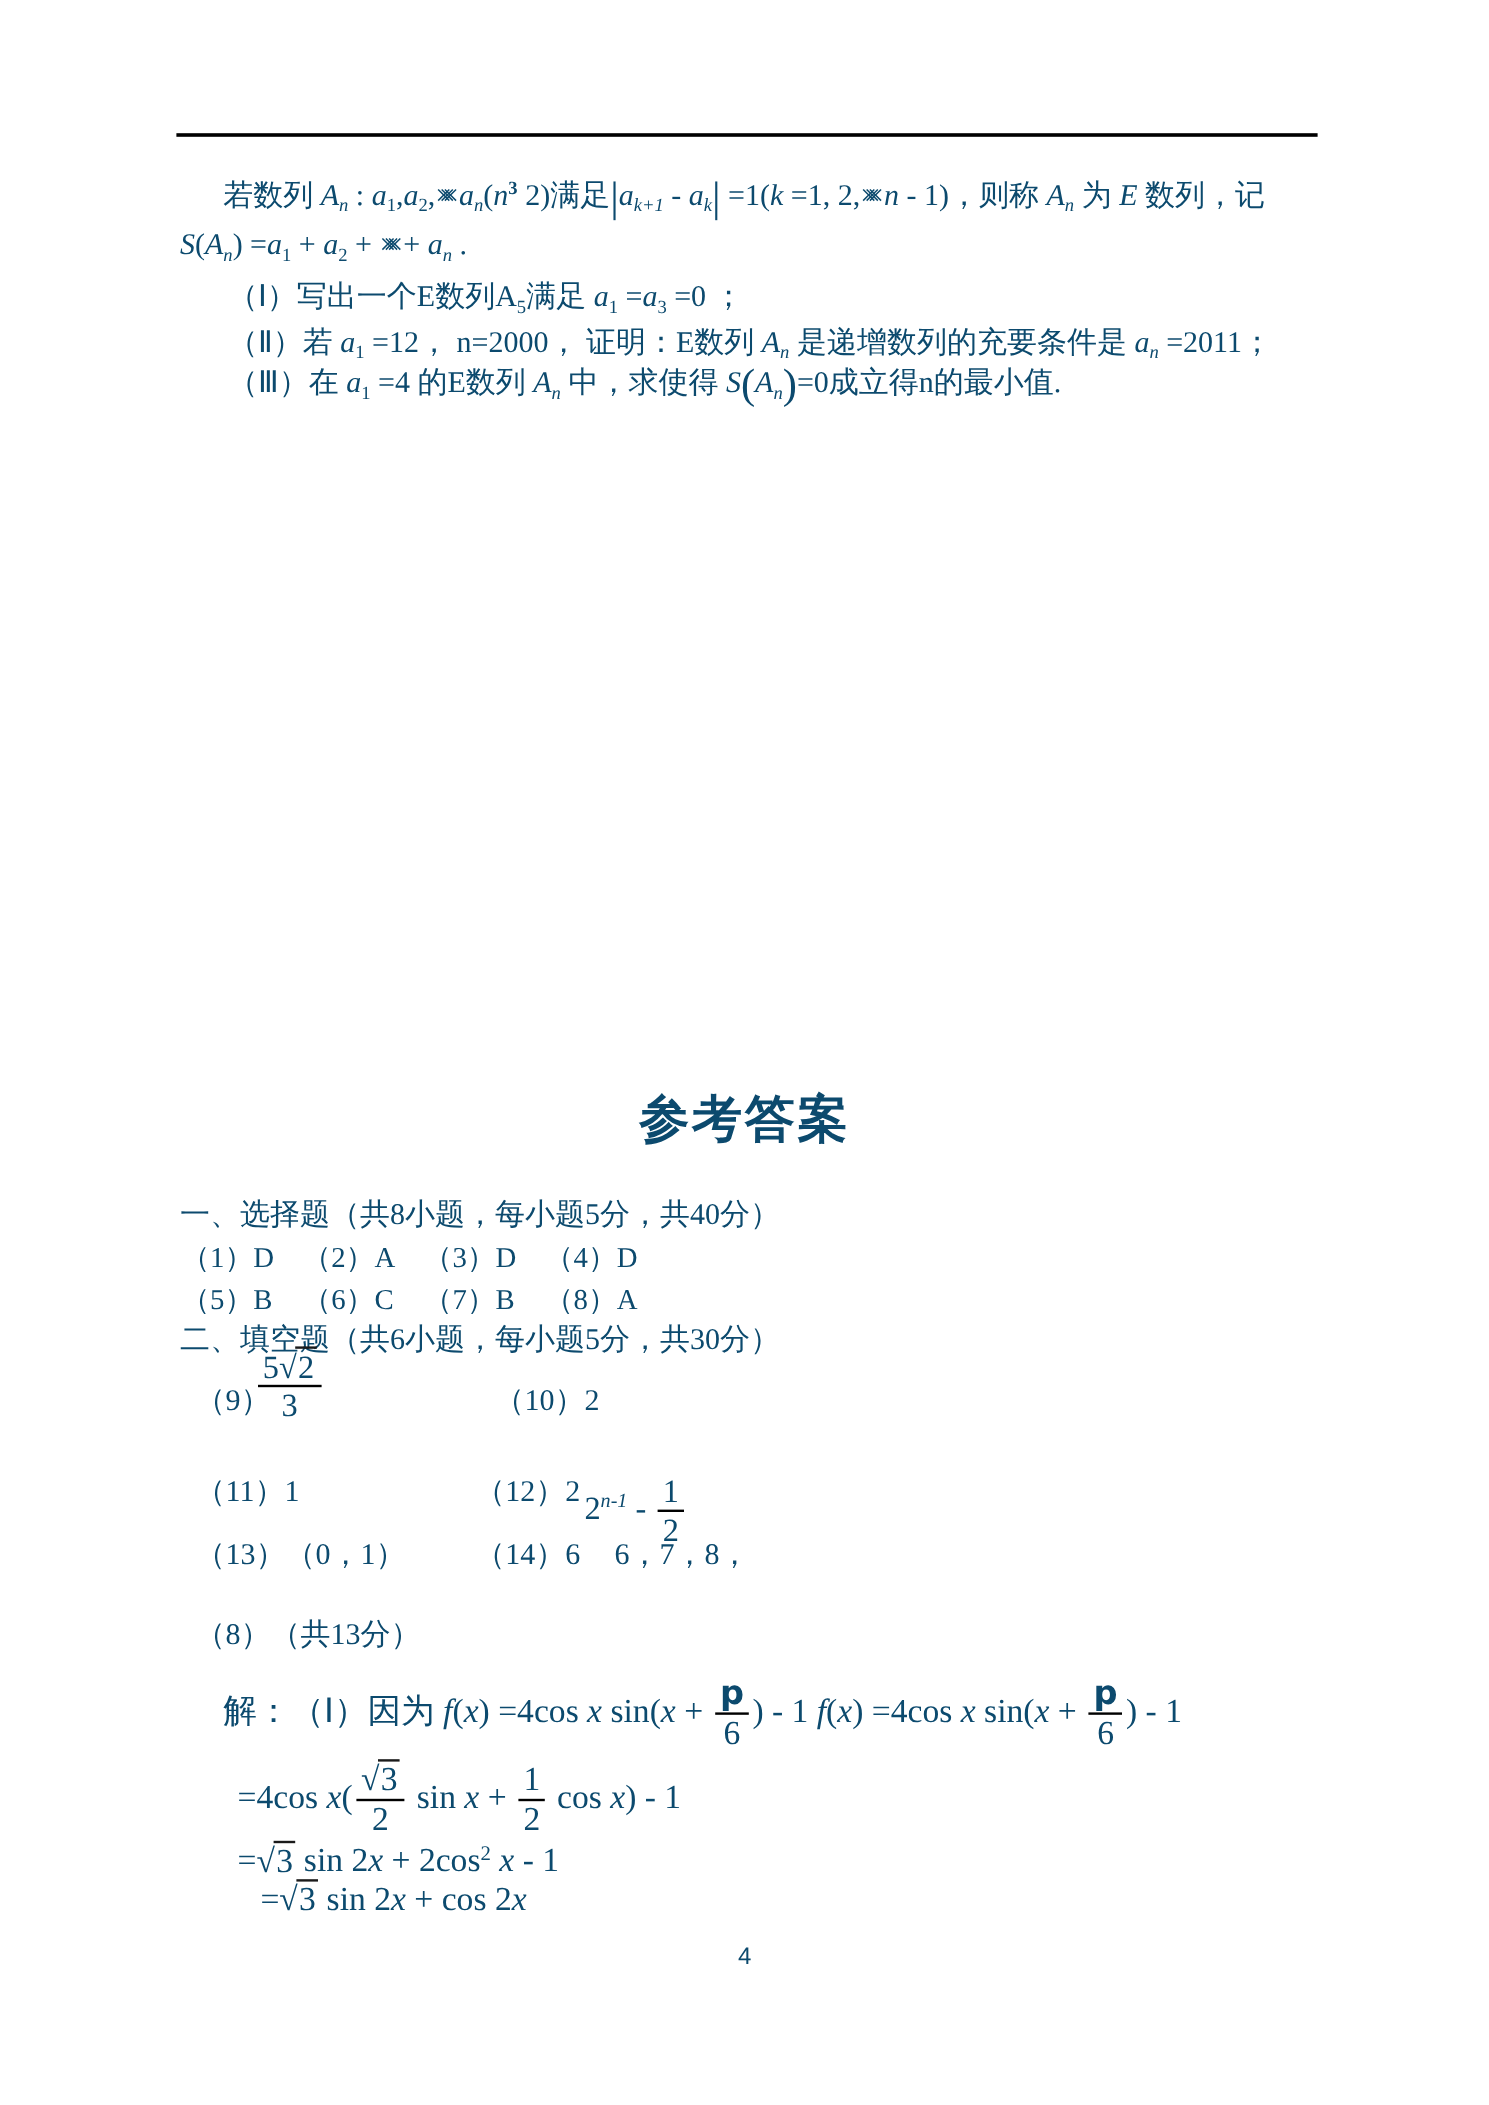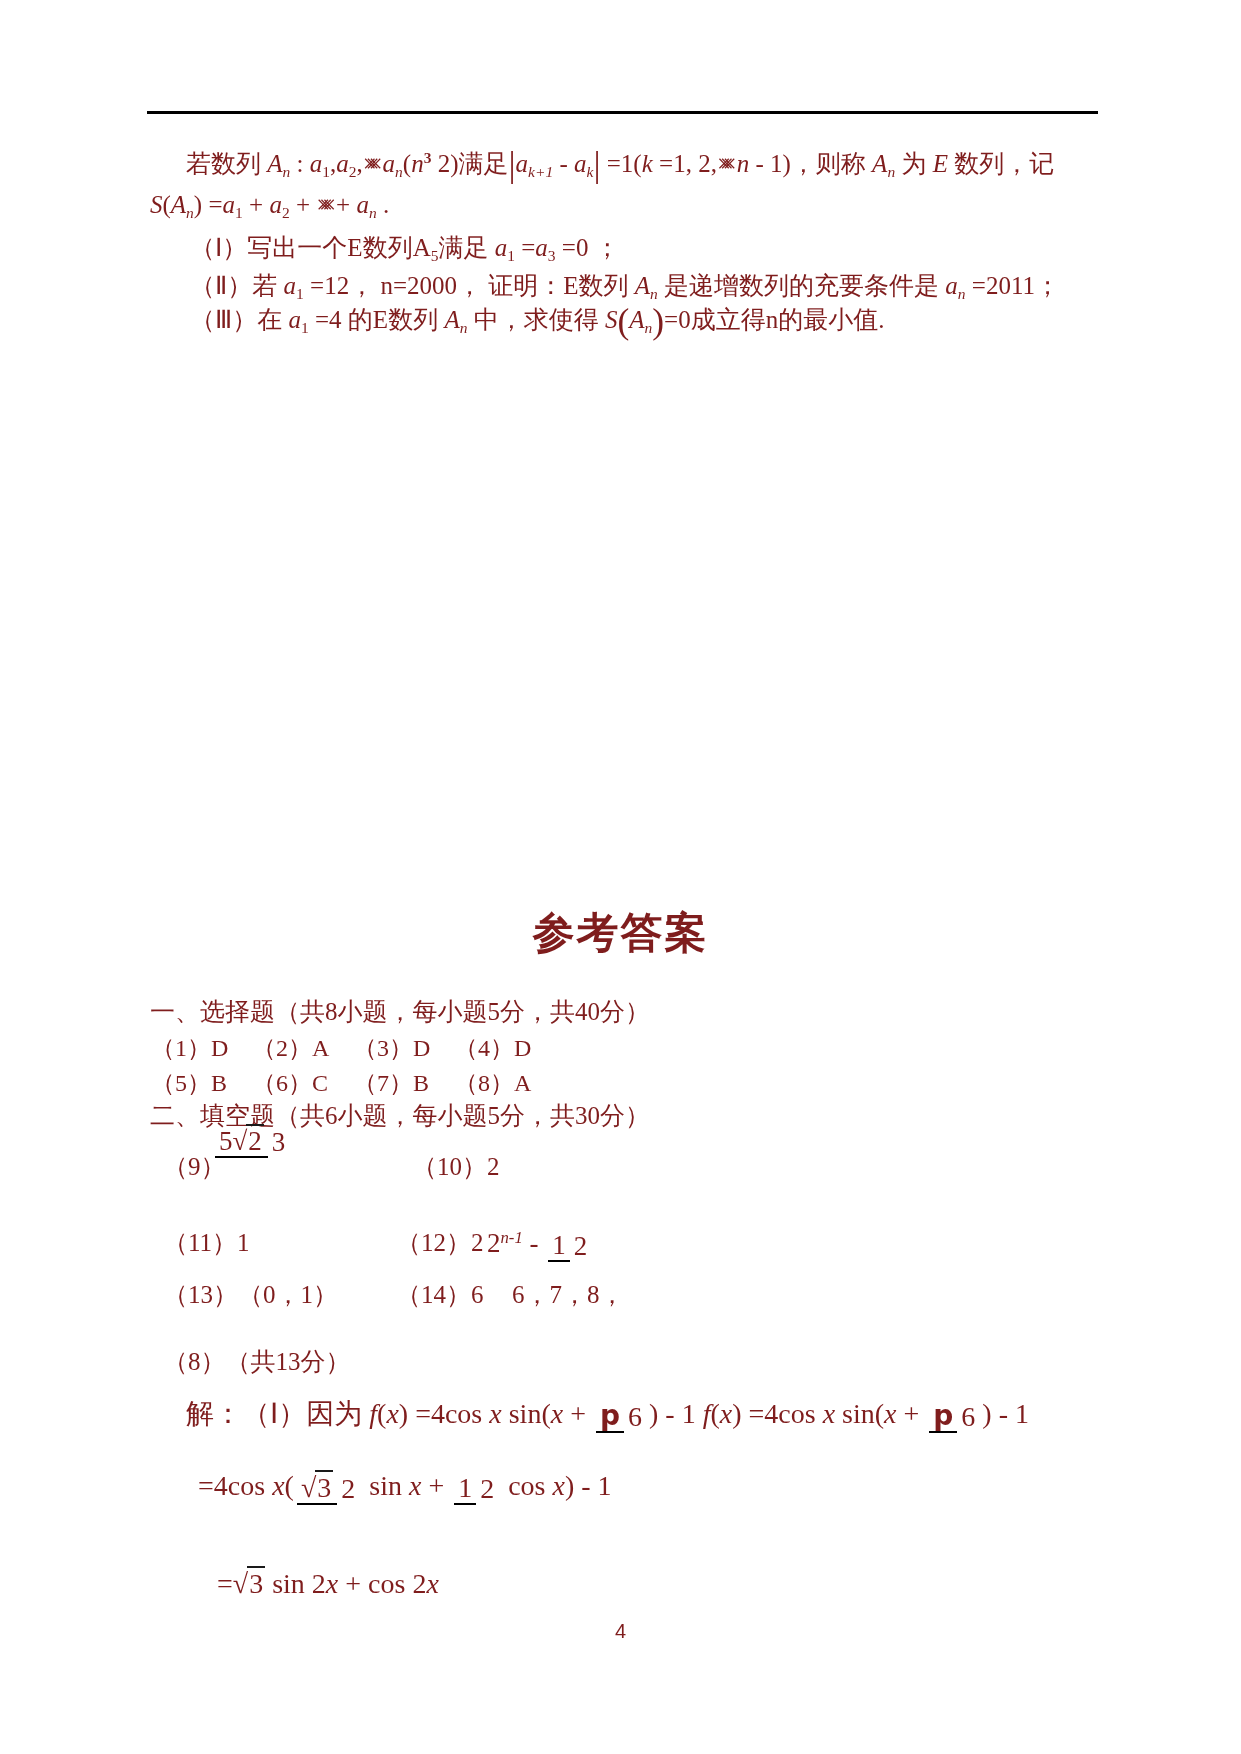--- a/index.html
+++ b/index.html
@@ -1,21 +1,21 @@
 <!DOCTYPE html>
 <html><head>
 <meta charset="utf-8">
 <style>
   html,body{margin:0;padding:0;background:#e8e8e8;}
   .page{
     position:relative;
     width:1241px;height:1754px;
     margin:0 auto;
     background:#ffffff;
-    color:#7f1d1d;
+    color:#0c4a6e;
     font-family:"Liberation Serif", serif;
     overflow:hidden;
   }
   .rule{position:absolute;left:147px;top:111px;width:951px;height:3px;background:#000;}
   .abs{position:absolute;}
   .probline{left:150px;width:965px;font-size:25px;line-height:44px;white-space:nowrap;}
   .indent1{padding-left:36px;}
   .indent2{padding-left:40px;}
   .heading{left:0;top:905px;width:100%;text-align:center;
            font-family:"Liberation Sans", sans-serif;
@@ -32,21 +32,21 @@
   .m-v{font-style:italic;font-family:"Liberation Serif",serif;}
   .m-t{font-family:"Liberation Serif",serif;}
   .m-c{font-style:normal;}
   .m-sub{font-size:0.62em;vertical-align:-0.35em;font-family:"Liberation Serif",serif;}
   .m-sup{font-size:0.62em;vertical-align:0.55em;font-family:"Liberation Serif",serif;}
   .it{font-style:italic;}
   .bold{font-weight:bold;}
   .m-dots{font-family:"Liberation Serif",serif;letter-spacing:-0.45em;padding-right:0.45em;}
   .m-pi{font-family:"DejaVu Sans",sans-serif;font-weight:bold;line-height:0.9;}
   .m-big{font-size:1.42em;font-weight:300;vertical-align:-0.14em;font-family:"Liberation Serif",serif;}
-  .frac{display:inline-flex;flex-direction:row;align-items:center;
+  .frac{display:inline-flex;flex-direction:column;align-items:center;
         vertical-align:middle;margin:0 3px;line-height:1.12;text-align:center;}
   .fnum{border-bottom:2px solid #000;padding:0 4px;display:block;}
   .fden{padding:0 4px;display:block;}
   .rad{white-space:nowrap;display:inline;}
   .rad-sign{font-family:"Liberation Serif",serif;margin-right:-1px;}
   .rad-body{border-top:2px solid #1a1a1a;padding:0 2px;font-style:normal;
             font-family:"Liberation Serif",serif;}
   .bigfrac{font-size:27px;}
 </style>
 </head>
@@ -107,17 +107,18 @@
         <span class="fnum"><span class="m-pi">p</span></span>
         <span class="fden"><span class="m-t">6</span></span>
       </span><span class="m-t">) - 1</span></div>
   <div class="abs mathline" style="left:198px;top:1468px;"><span class="m-t">=4cos </span><span class="m-v">x</span><span class="m-t">(</span><span class="frac">
         <span class="fnum"><span class="rad"><span class="rad-sign">√</span><span class="rad-body">3</span></span></span>
         <span class="fden"><span class="m-t">2</span></span>
       </span><span class="m-t"> sin </span><span class="m-v">x</span><span class="m-t"> + </span><span class="frac">
         <span class="fnum"><span class="m-t">1</span></span>
         <span class="fden"><span class="m-t">2</span></span>
       </span><span class="m-t"> cos </span><span class="m-v">x</span><span class="m-t">) - 1</span></div>
+  <div class="abs mathline" style="left:198px;top:1527px;"><span class="m-t">=</span><span class="rad"><span class="rad-sign">√</span><span class="rad-body">3</span></span><span class="m-t"> sin 2</span><span class="m-v">x</span><span class="m-t"> + 2cos</span><span class="m-sup">2</span><span class="m-t"> </span><span class="m-v">x</span><span class="m-t"> - 1</span></div>
   <div class="abs mathline" style="left:198px;top:1566px;margin-left:19px;"><span class="m-t">=</span><span class="rad"><span class="rad-sign">√</span><span class="rad-body">3</span></span><span class="m-t"> sin 2</span><span class="m-v">x</span><span class="m-t"> + cos 2</span><span class="m-v">x</span></div>
 
   <div class="abs pagenum">4</div>
 
 </div>
 
 </body></html>

